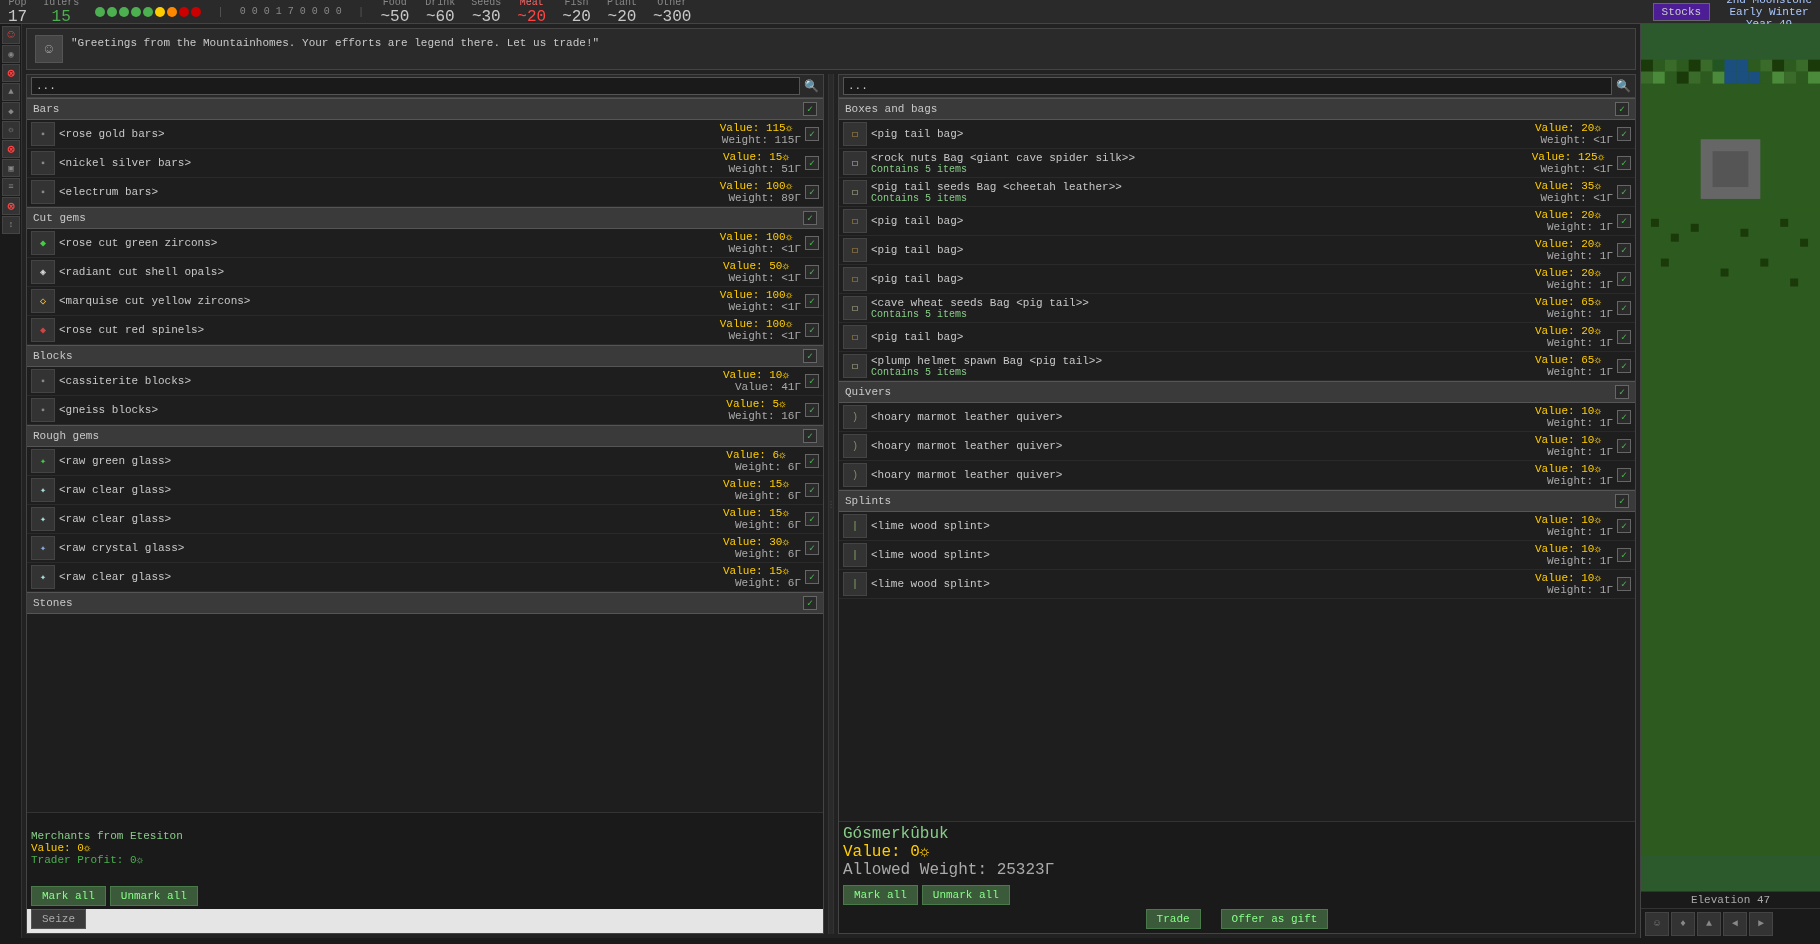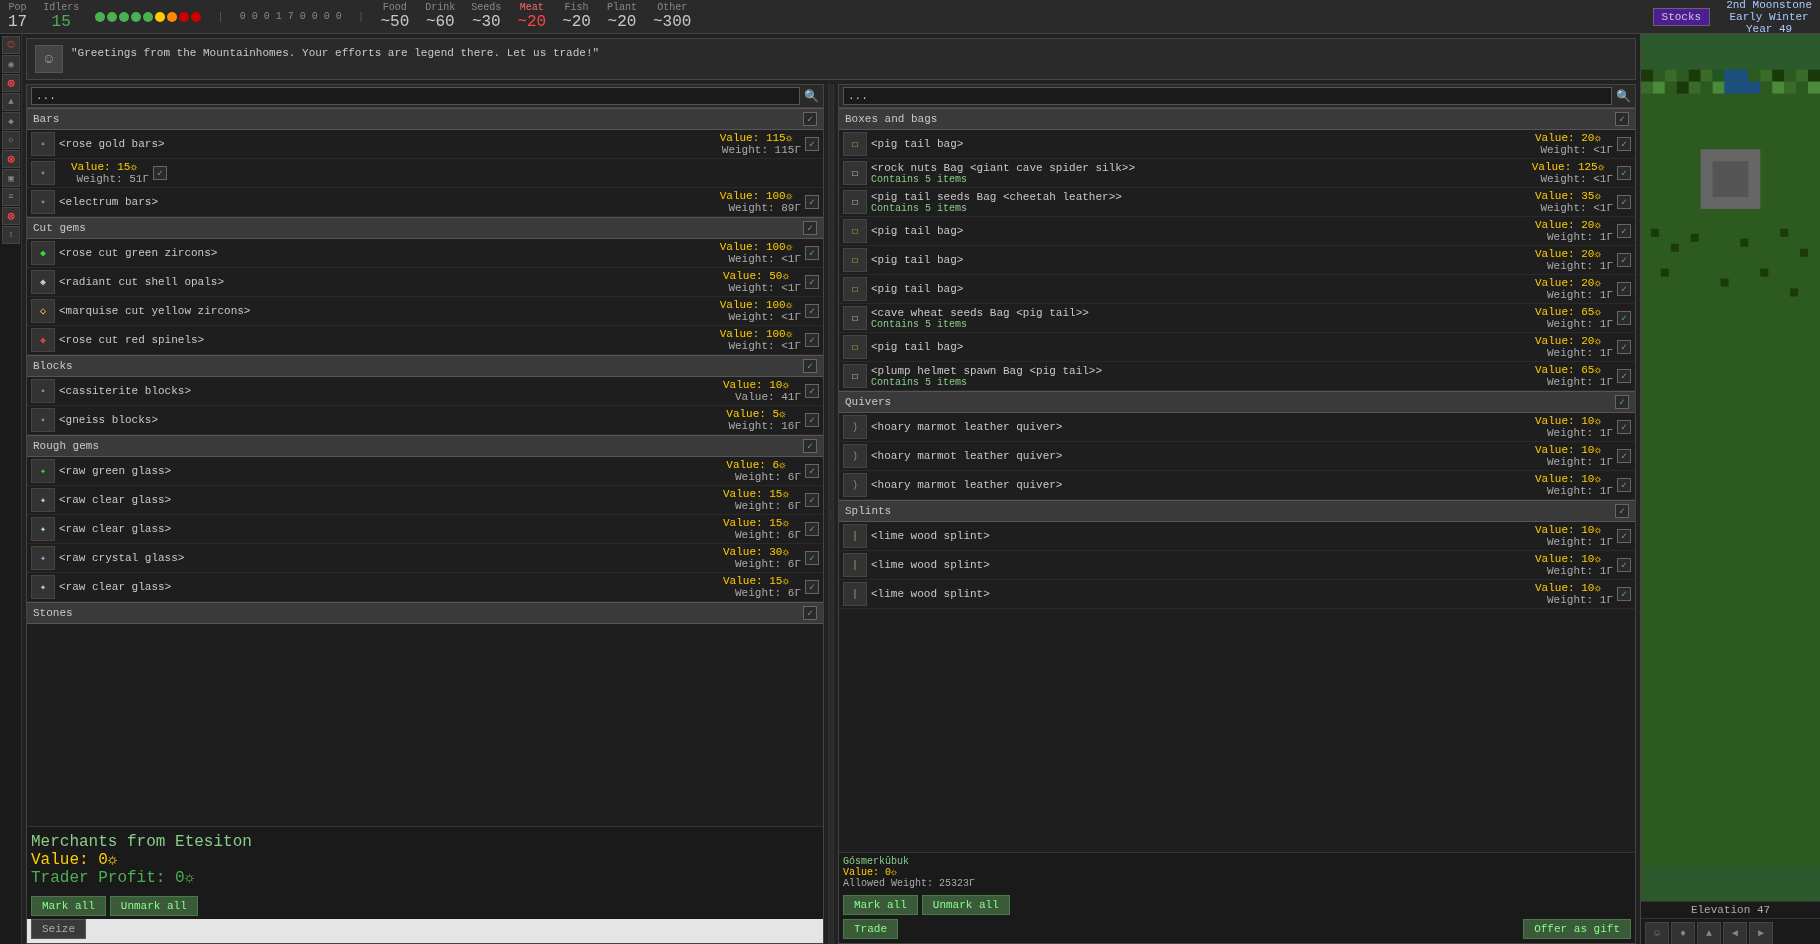--- a/index.html
+++ b/index.html
@@ -10,21 +10,21 @@
       font-family: 'Courier New', monospace;
       font-size: 11px;
       color: #c8c8c8;
       overflow: hidden;
     }
 
     
     #topbar {
       background: #2a2a2a;
       border-bottom: 1px solid #444;
-      height: 34px;
+      height: 24px;
       display: flex;
       align-items: center;
       padding: 0 8px;
       gap: 16px;
       color: #aaa;
       font-size: 11px;
     }
     .topbar-stat { display: flex; flex-direction: column; align-items: center; }
     .topbar-label { color: #888; font-size: 10px; }
     .topbar-value { color: #c8c8c8; font-size: 16px; }
@@ -429,20 +429,21 @@
             <div class="item-icon">▪</div>
             <span class="item-name">&lt;rose gold bars&gt;</span>
             <div class="item-details">
               <span class="item-value">Value: 115☼</span>
               <span class="item-weight">Weight: 115Γ</span>
             </div>
             <div class="item-checkbox">✓</div>
           </div>
           <div class="trade-item">
             <div class="item-icon">▪</div>
+            <span class="item-name">&lt;nickel silver bars&gt;</span>
             <div class="item-details">
               <span class="item-value">Value: 15☼</span>
               <span class="item-weight">Weight: 51Γ</span>
             </div>
             <div class="item-checkbox">✓</div>
           </div>
           <div class="trade-item">
             <div class="item-icon">▪</div>
             <span class="item-name">&lt;electrum bars&gt;</span>
             <div class="item-details">
@@ -566,21 +567,21 @@
             <div class="item-checkbox">✓</div>
           </div>
 
           <div class="category-header">
             <span>Stones</span>
             <div class="category-checkbox">✓</div>
           </div>
 
         </div>
 
-        <div style="padding:6px 4px; background:#1a1a1a; border-top:1px solid #333; font-size:16px;">
+        <div style="padding:17px 4px; background:#1a1a1a; border-top:1px solid #333; font-size:11px;">
           <div style="color:#88cc88;">Merchants from Etesiton</div>
           <div style="color:#ffcc00;">Value: 0☼</div>
           <div style="color:#4caf50;">Trader Profit: 0☼</div>
         </div>
         <div style="display:flex; gap:4px; padding:3px 4px; background:#1a1a1a;">
           <button class="action-btn">Mark all</button>
           <button class="action-btn">Unmark all</button>
         </div>
         <div style="display:flex; gap:4px; padding:0 4px 4px 4px; background:#e5e5e5;">
           <button class="action-btn gray">Seize</button>
@@ -753,30 +754,30 @@
             <span class="item-name">&lt;lime wood splint&gt;</span>
             <div class="item-details">
               <span class="item-value">Value: 10☼</span>
               <span class="item-weight">Weight: 1Γ</span>
             </div>
             <div class="item-checkbox">✓</div>
           </div>
 
         </div>
 
-        <div style="padding:3px 4px; background:#1a1a1a; border-top:1px solid #333; font-size:10px;">
+        <div style="padding:3px 4px; background:#1a1a1a; border-top:1px solid #333; font-size:16px;">
           <div style="color:#88cc88;">Gósmerkûbuk</div>
           <div style="color:#ffcc00;">Value: 0☼</div>
           <div style="color:#aaa;">Allowed Weight: 25323Γ</div>
         </div>
         <div style="display:flex; gap:4px; padding:3px 4px 4px 4px; background:#1a1a1a;">
           <button class="action-btn">Mark all</button>
           <button class="action-btn">Unmark all</button>
         </div>
-        <div style="display:flex; gap:20px; padding:0 4px 4px 4px; background:#1a1a1a; justify-content:space-between;">
+        <div style="display:flex; gap:20px; padding:0 4px 4px 4px; background:#1a1a1a; justify-content:center;">
           <button class="action-btn">Trade</button>
           <button class="action-btn">Offer as gift</button>
         </div>
       </div>
 
     </div>
   </div>
 
   <div id="right-map">
     <div class="map-area">

